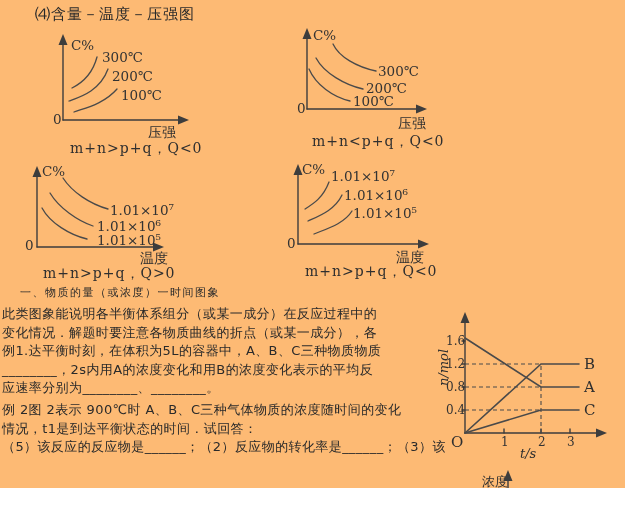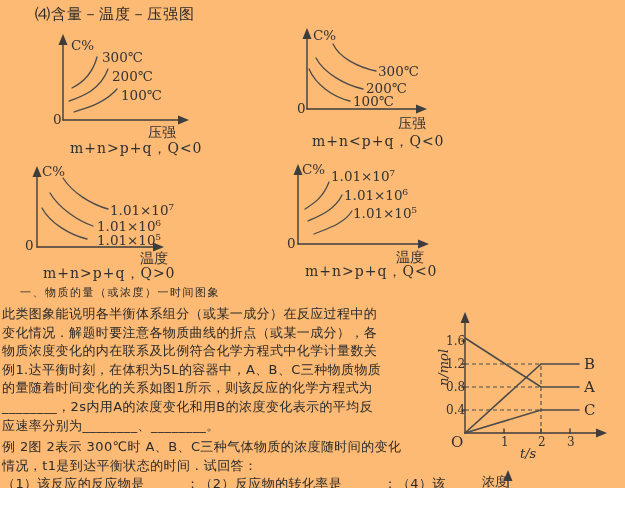--- a/index.html
+++ b/index.html
@@ -105,28 +105,26 @@
       <text class="gcjk" x="396" y="262">温度</text>
       <text class="gcap" x="305" y="276">m+n&gt;p+q，Q&lt;0</text>
     </g>
   </svg>
 
   <div class="heading">一、物质的量（或浓度）一时间图象</div>
 
   <div class="textcol">
     <div>此类图象能说明各半衡体系组分（或某一成分）在反应过程中的</div>
     <div>变化情况．解题时要注意各物质曲线的折点（或某一成分），各</div>
-    <div>物质浓度变化的内在联系及比例符合化学方程式中化学计量数关</div>
     <div>例1.达平衡时刻，在体积为5L的容器中，A、B、C三种物质物质</div>
-    <div>的量随着时间变化的关系如图1所示，则该反应的化学方程式为</div>
     <div>________，2s内用A的浓度变化和用B的浓度变化表示的平均反</div>
     <div>应速率分别为________、________。</div>
-    <div class="ex2">例 2图  2表示  300℃时 A、B、C三种气体物质的浓度随时间的变化</div>
+    <div class="ex2">例 2图  2表示  900℃时 A、B、C三种气体物质的浓度随时间的变化</div>
     <div>情况，t1是到达平衡状态的时间．试回答：</div>
-    <div>（1）该反应的反应物是______；（2）反应物的转化率是______；（4）该</div>
+    <div>（5）该反应的反应物是______；（2）反应物的转化率是______；（3）该</div>
   </div>
 
   <svg id="fig1" width="187" height="152" viewBox="0 0 187 152">
     <text class="gital" transform="rotate(-90 10 78)" x="10" y="78">n/mol</text>
     <path class="ink" d="M27,125 V12"></path>
     <path class="head" d="M27,4 l-4.5,11 h9 z"></path>
     <path class="ink" d="M27,125 H160"></path>
     <path class="head" d="M169,125 l-11,-4.5 v9 z"></path>
 
     <path class="ink" d="M24,33 H27 M24,56 H27 M24,79 H27 M24,102 H27"></path>

